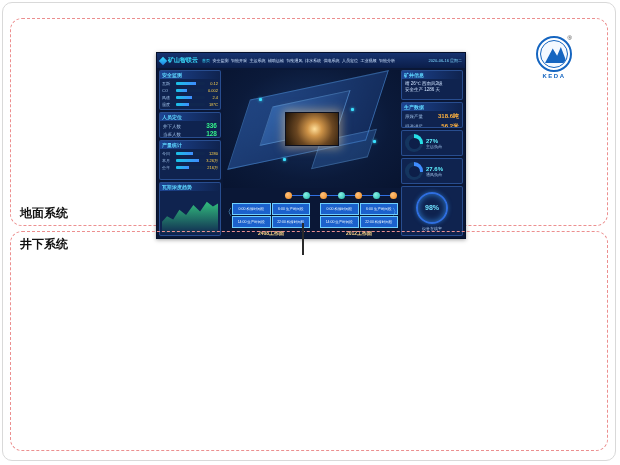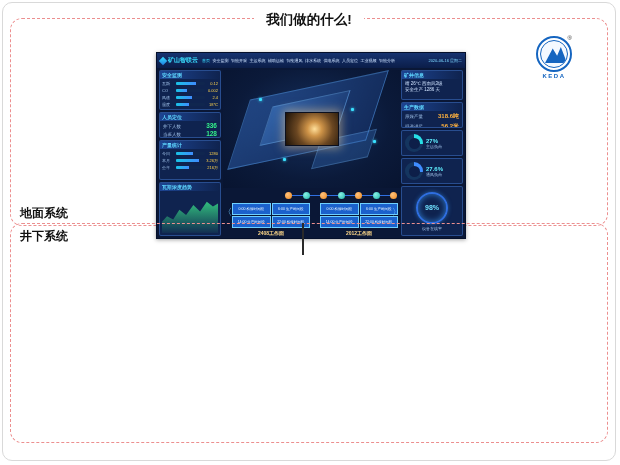--- a/index.html
+++ b/index.html
@@ -6,21 +6,21 @@
   html,body { width:620px; height:465px; background:#fff; font-family:"Liberation Sans","DejaVu Sans",sans-serif; }
   .slide { position:relative; width:614px; height:459px; margin:2px; border:1px solid #d9d9d9; border-radius:10px; background:#fff; overflow:hidden; }
 
   
   .main-title-wrap { position:absolute; top:7px; left:0; right:0; text-align:center; z-index:6; }
   .main-title { display:inline-block; background:#fff; padding:0 12px; font-size:13.5px; font-weight:bold; color:#111; line-height:16px; }
 
   
   .box { position:absolute; left:7px; right:7px; border:1.5px dashed #ec8f8f; border-radius:12px; }
   .box-ground { top:15px; height:208px; }
-  .box-under  { top:220px; height:220px; }
+  .box-under  { top:228px; height:220px; }
   .section-label { position:absolute; font-size:12px; font-weight:bold; color:#111; background:#fff; padding:0 3px; }
   .label-ground { left:6px; bottom:3px; }
   .label-under  { left:6px; top:4px; }
 
   
   .connector { position:absolute; left:299px; top:220px; width:2px; height:32px; background:#2a2a2a; z-index:5; }
 
   
   .logo { position:absolute; left:528px; top:33px; width:46px; text-align:center; z-index:4; }
   .logo-ring { position:relative; width:36px; height:36px; margin:0 auto; border:2px solid #1565c0; border-radius:50%; }
@@ -90,23 +90,20 @@
   .db-chev { position:absolute; top:138px; font-size:9px; color:#6fc8ff; line-height:1; }
   .chev-l { left:0px; } .chev-r { right:0px; }
   .db-sched-label { position:absolute; top:160px; font-size:5px; font-weight:bold; color:#ffd98a; text-align:center; white-space:nowrap; }
   .lbl-left { left:9px; width:78px; } .lbl-right { left:97px; width:78px; }
 </style>
 </head>
 <body>
 
 <div class="slide">
 
-  <div class="main-title-wrap">
-    <span class="main-title">我们做的什么!</span>
-  </div>
 
   <div class="box box-ground">
     <span class="section-label label-ground">地面系统</span>
 
     <div class="dashboard">
       <div class="db-header">
         <span class="db-logo-icon"></span>
         <span class="db-brand">矿山智联云</span>
         <div class="db-nav">
           <span>首页</span>

